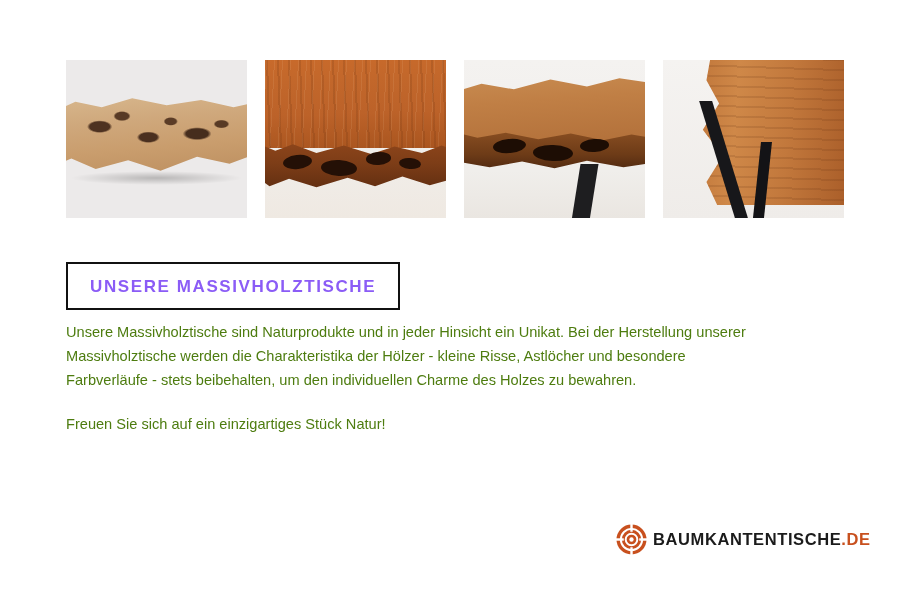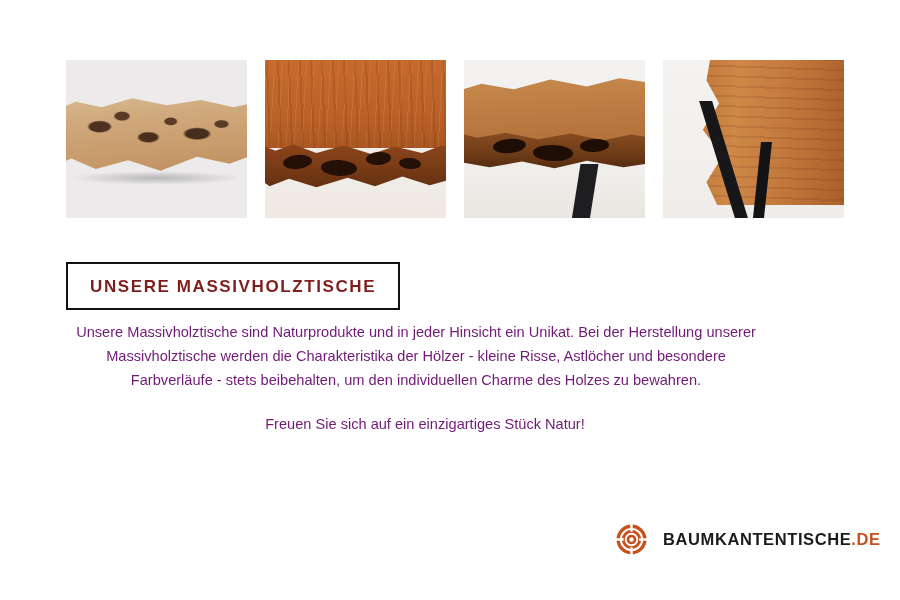--- a/index.html
+++ b/index.html
@@ -202,49 +202,48 @@
     border: 2px solid #111111;
     padding: 14px 22px 13px 22px;
     display: inline-block;
   }
   .headline-box h1 {
     margin: 0;
     font-size: 17px;
     font-weight: bold;
     letter-spacing: 1.6px;
     line-height: 1;
-    color: #7f1d1d;
+    color: #8b5cf6;
     white-space: nowrap;
     text-align: right;
   }
 
   
   .copy {
     position: absolute;
     top: 320px;
     left: 66px;
     width: 700px;
   }
   .copy p {
     margin: 0 0 20px 0;
     font-size: 14.6px;
     line-height: 24px;
-    color: #701a75;
-    text-align: center;
-  }
-  .copy p:last-child { margin-bottom: 0; margin-left: 18px; }
+    color: #4d7c0f;
+  }
+  .copy p:last-child { margin-bottom: 0; }
 
   
   .logo {
     position: absolute;
     left: 616px;
     top: 524px;
     display: flex;
     align-items: center;
-    gap: 16px;
+    gap: 6px;
   }
   .logo-mark {
     width: 31px;
     height: 31px;
     flex: 0 0 auto;
   }
   .logo-text {
     font-size: 16.5px;
     font-weight: bold;
     letter-spacing: .6px;

